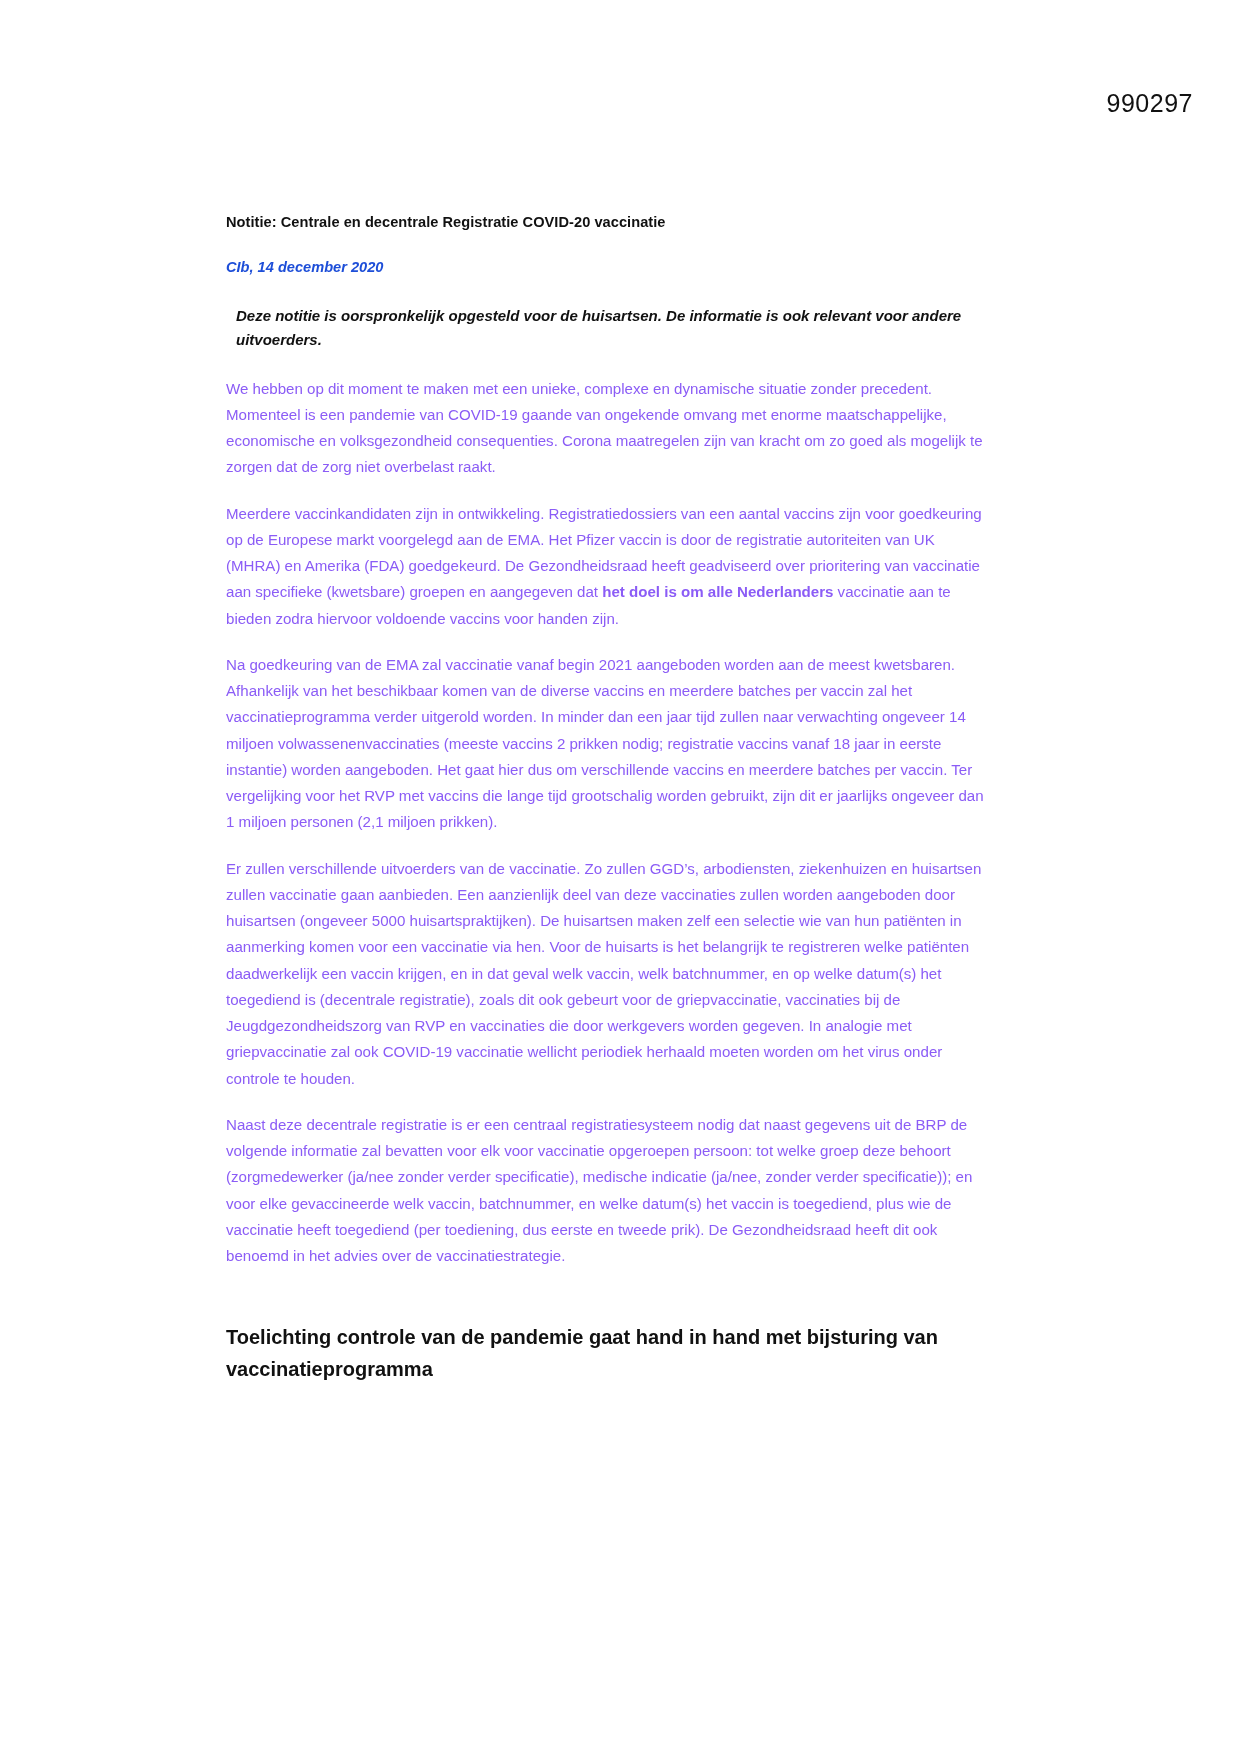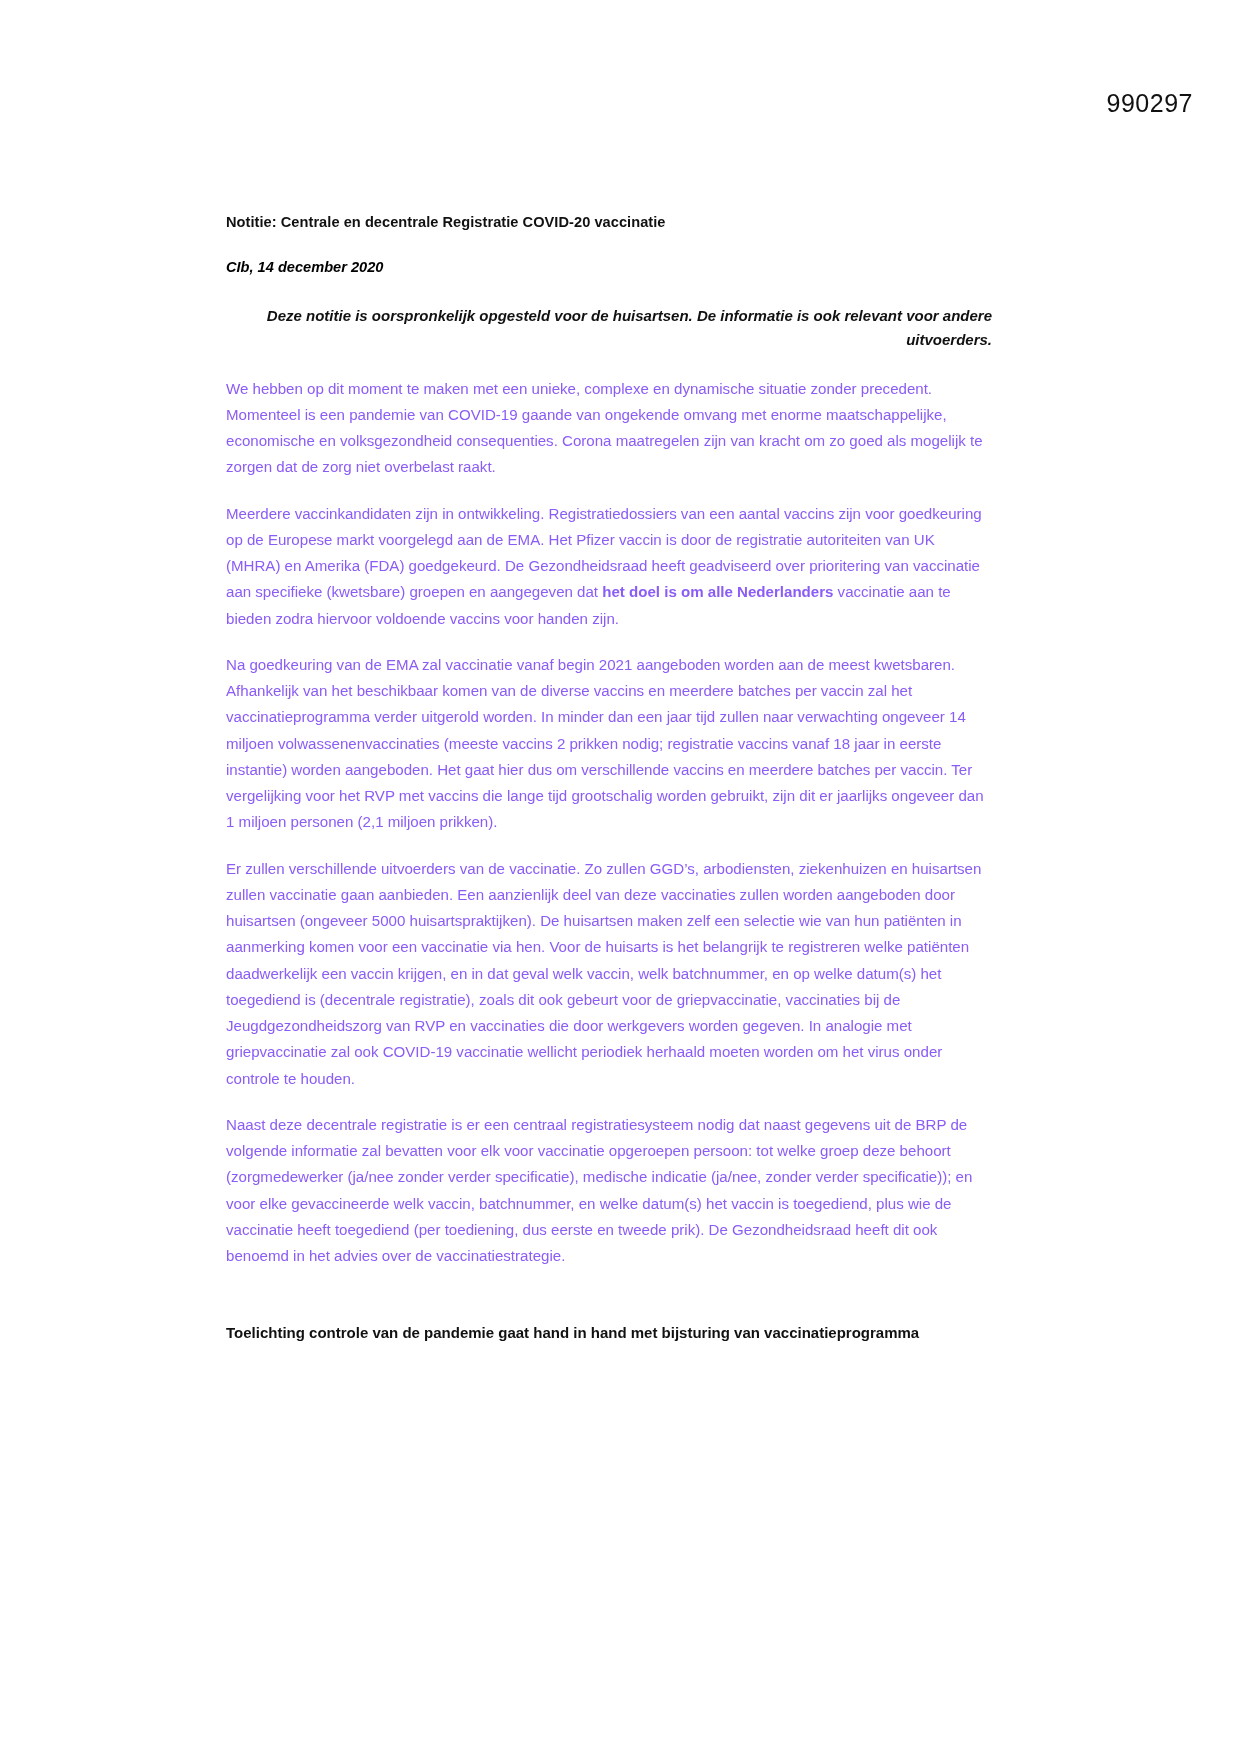--- a/index.html
+++ b/index.html
@@ -41,44 +41,43 @@
     letter-spacing: 0.05px;
     margin: 0 0 24px 0;
     color: #111111;
   }
   .doc-subtitle {
     font-size: 14.6px;
     font-weight: bold;
     font-style: italic;
     line-height: 1.45;
     margin: 0 0 26px 0;
-    color: #000000;
+    color: #1d4ed8;
   }
   .doc-lead {
     font-size: 15px;
     font-weight: bold;
     font-style: italic;
     line-height: 1.58;
     margin: 0 0 24px 10px;
     color: #111111;
-    text-align: right;
   }
   p.body-par {
     font-size: 15.1px;
     line-height: 1.74;
     margin: 0 0 20px 0;
     text-align: left;
     color: #8b5cf6;
     letter-spacing: -0.01px;
   }
   p.body-par b {
     font-weight: bold;
   }
   .section-heading {
-    font-size: 15px;
+    font-size: 20px;
     font-weight: bold;
     line-height: 1.6;
     margin: 52px 0 0 0;
     color: #111111;
   }
   .footer-note {
     font-size: 15px;
     font-style: italic;
     line-height: 1.6;
     margin: 90px 0 0 0;

